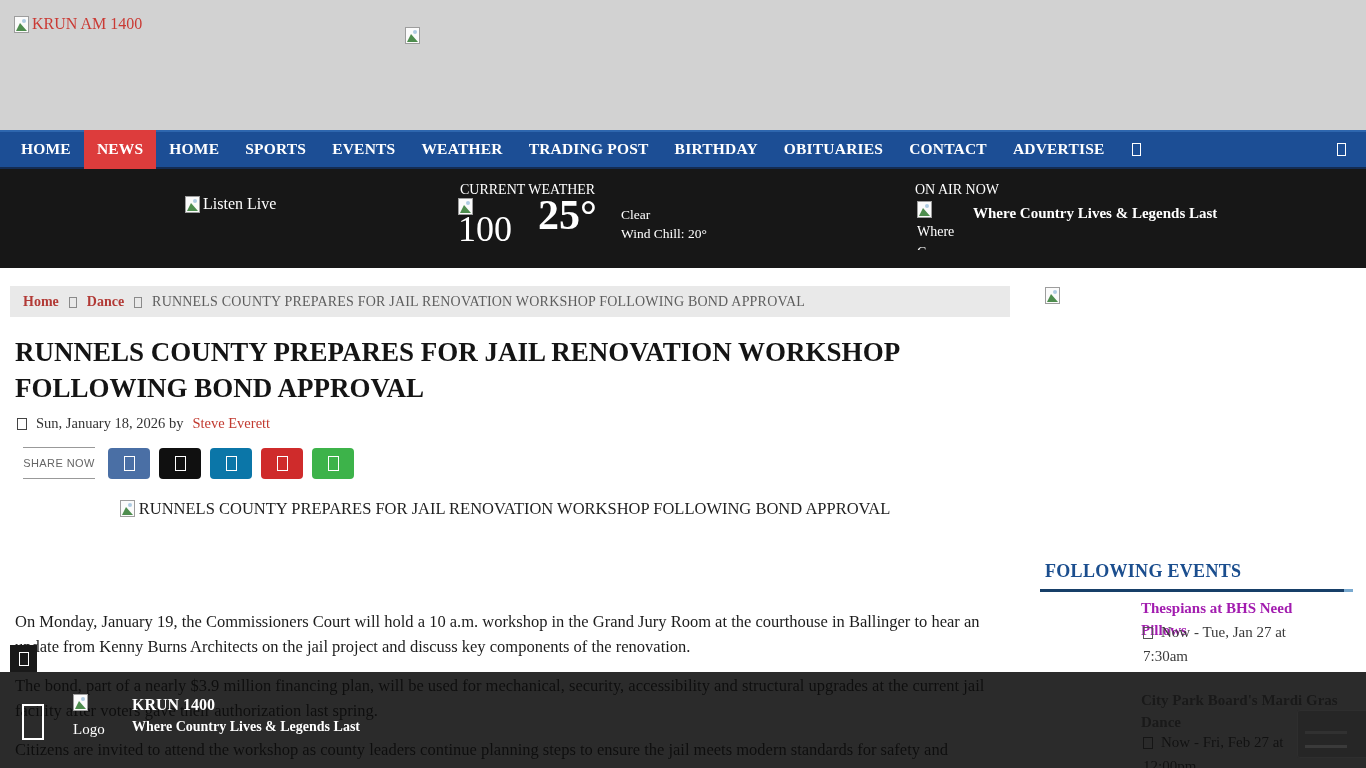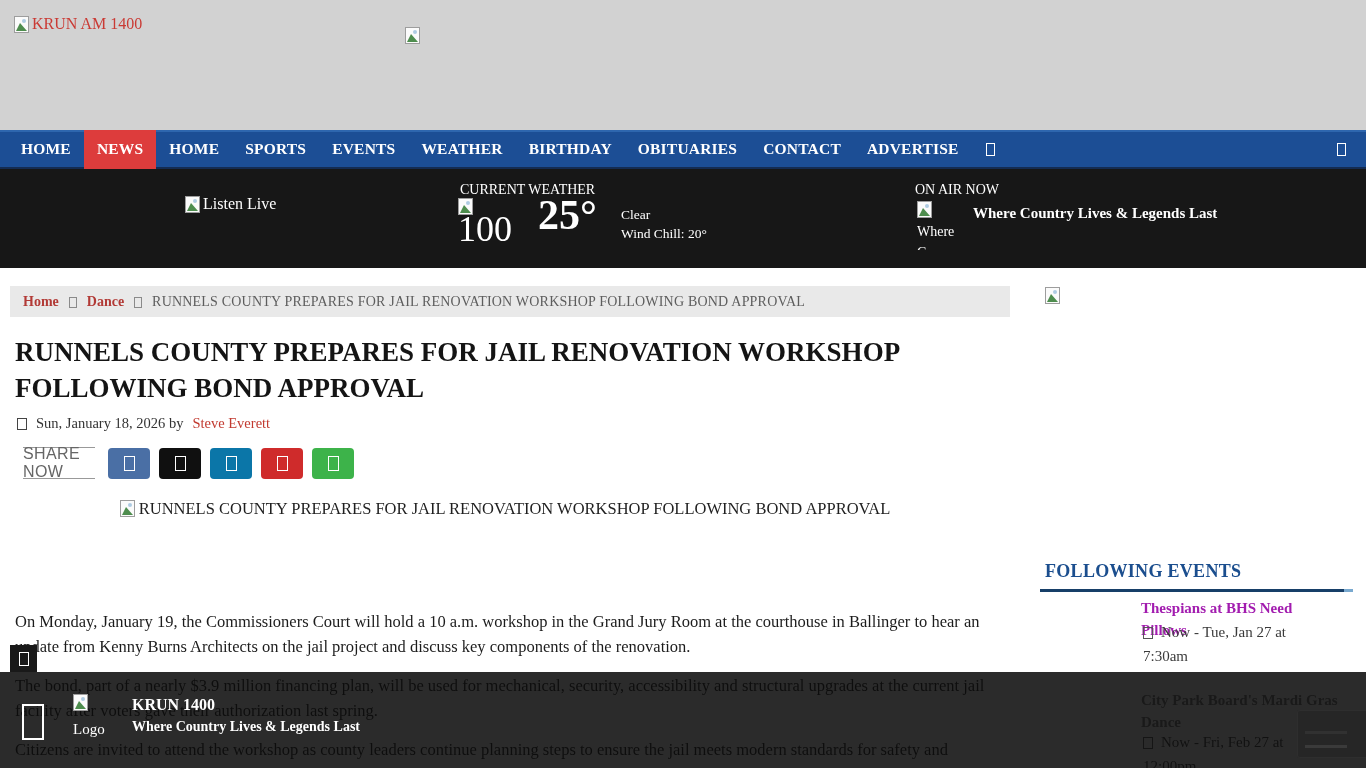--- a/index.html
+++ b/index.html
@@ -55,21 +55,21 @@
   .crumb-current { color:#5d5d5d; letter-spacing:.2px; }
 
   
   .article-title { position:absolute; left:15px; top:334px; width:920px; font-size:27px; line-height:36px;
                    font-weight:bold; color:#141414; }
   .article-meta { position:absolute; left:17px; top:415px; font-size:14.5px; color:#333;
                   display:flex; align-items:center; gap:9px; }
   .article-meta .author { color:#c23a30; }
   .share-row { position:absolute; left:23px; top:447px; display:flex; align-items:center; }
   .share-label { width:72px; height:32px; border-top:1px solid #999; border-bottom:1px solid #999;
-                 color:#666; font-size:16px; display:flex; align-items:center; justify-content:center;
+                 color:#666; font-size:11px; display:flex; align-items:center; justify-content:center;
                  letter-spacing:.4px; font-family:"Liberation Sans", sans-serif; }
   .share-btn { width:42px; height:31px; border:none; border-radius:4px; margin-left:9px; color:#fff;
                display:flex; align-items:center; justify-content:center; cursor:pointer; }
   .share-btn:first-of-type { margin-left:13px; }
   .share-btn .tofu { width:11px; height:15px; }
   .sb-facebook { background:#4a6fa5; }
   .sb-x { background:#101010; }
   .sb-linkedin { background:#0b76a8; }
   .sb-pinterest { background:#cf2b2b; }
   .sb-sharethis { background:#3db34a; }
@@ -125,20 +125,21 @@
   </div>
 
   <nav class="navbar">
     <ul class="nav-list">
       <li class="nav-item">HOME</li>
       <li class="nav-item active">NEWS</li>
       <li class="nav-item">HOME</li>
       <li class="nav-item">SPORTS</li>
       <li class="nav-item">EVENTS</li>
       <li class="nav-item">WEATHER</li>
+      <li class="nav-item">TRADING POST</li>
       <li class="nav-item">BIRTHDAY</li>
       <li class="nav-item">OBITUARIES</li>
       <li class="nav-item">CONTACT</li>
       <li class="nav-item">ADVERTISE</li>
       <li class="nav-search"><span class="tofu"></span></li>
     </ul>
     <span class="nav-toggle"><span class="tofu"></span></span>
   </nav>
 
   <div class="infobar">

